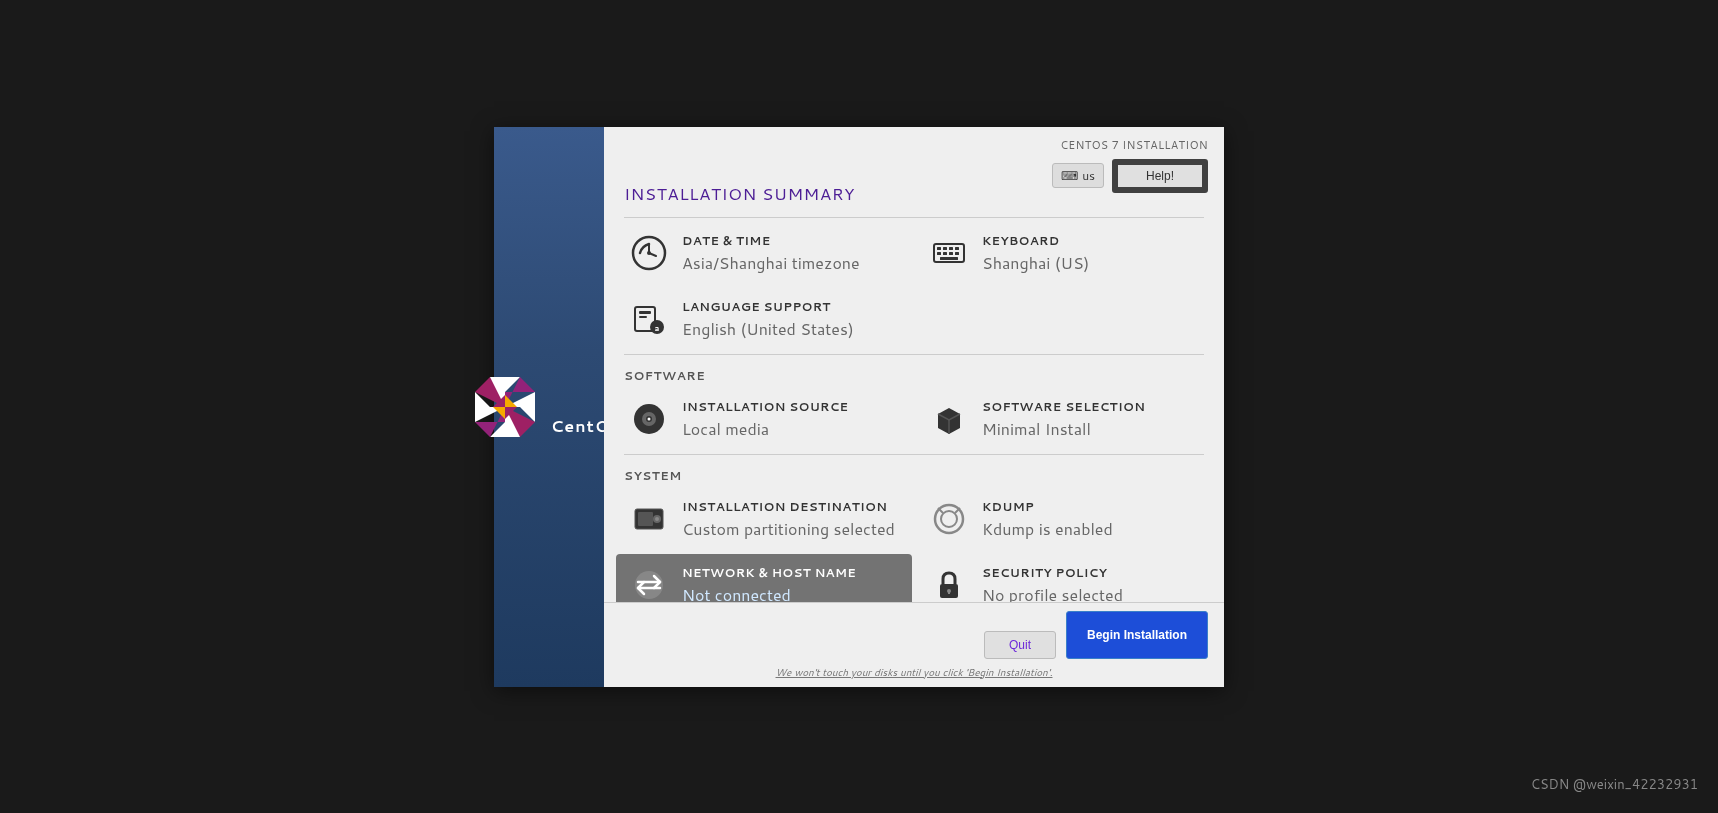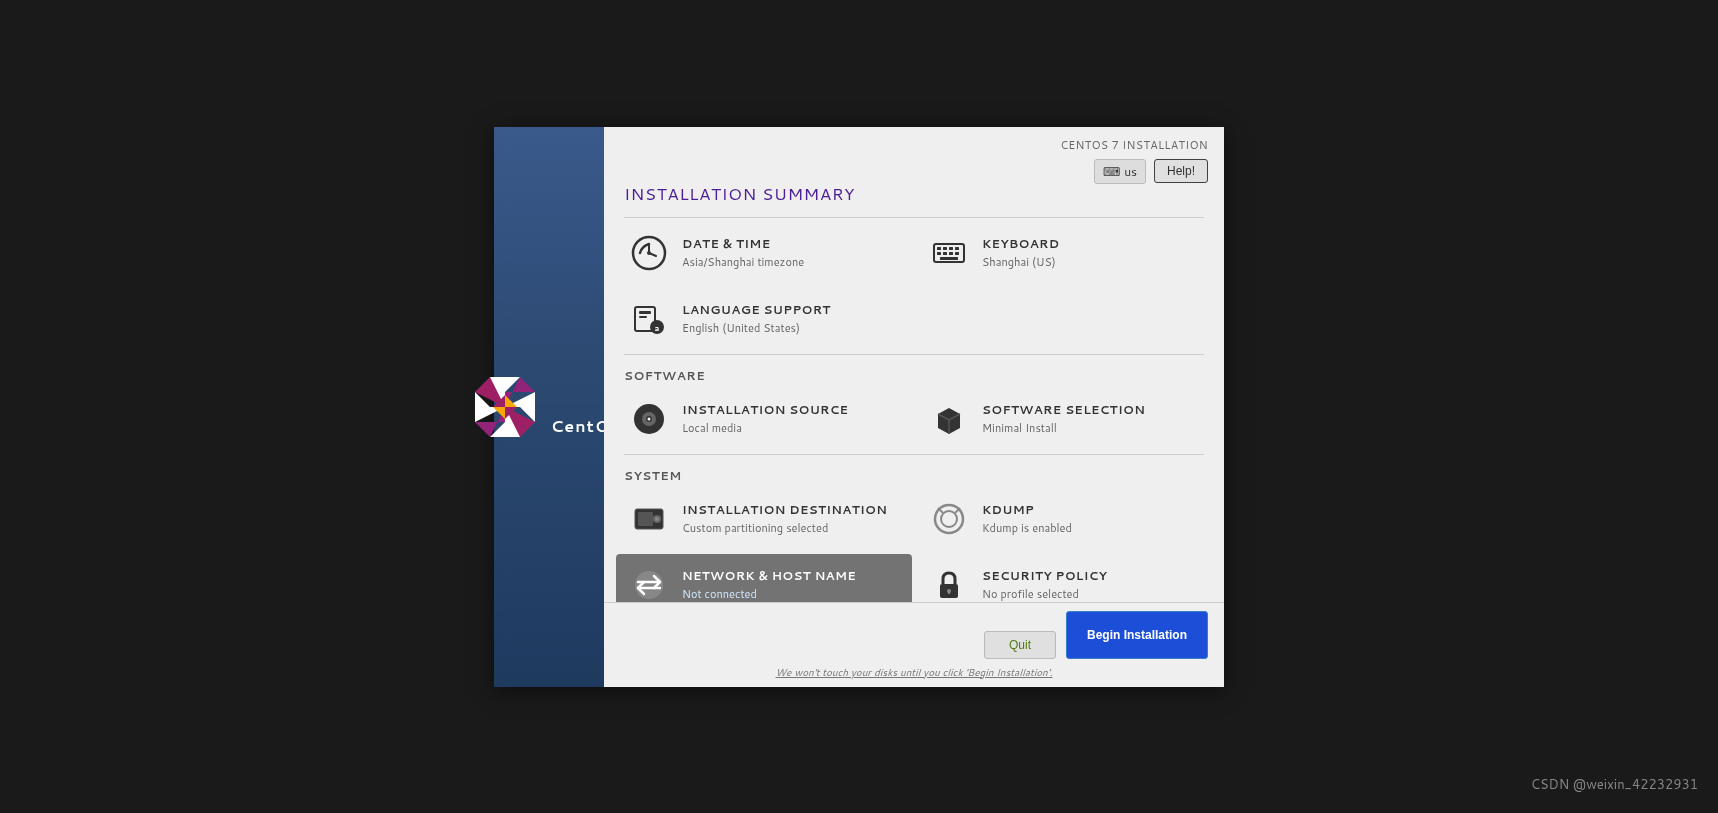--- a/index.html
+++ b/index.html
@@ -68,23 +68,23 @@
       font-size: 12px;
       color: #333;
     }
     .centos-install-label {
       font-size: 11px;
       color: #666;
       letter-spacing: 0.3px;
     }
     .help-button {
       background: #e0e0e0;
-      border: 1px solid #404040;
+      border: 6px solid #404040;
       border-radius: 3px;
-      padding: 4px 12px;
+      padding: 4px 28px;
       font-size: 12px;
       cursor: pointer;
       color: #333;
     }
     .scrollable-area {
       flex: 1;
       overflow-y: auto;
       padding: 0 0 10px 0;
     }
     .section-label {
@@ -127,21 +127,21 @@
       height: 38px;
     }
     .item-text { display: flex; flex-direction: column; }
     .item-title {
       font-size: 12px;
       font-weight: bold;
       color: #333;
       letter-spacing: 0.3px;
     }
     .item-subtitle {
-      font-size: 11px;
+      font-size: 16px;
       color: #666;
       margin-top: 2px;
     }
     .divider {
       height: 1px;
       background: #ccc;
       margin: 4px 20px;
     }
     .footer {
       border-top: 1px solid #ccc;
@@ -155,21 +155,21 @@
       justify-content: flex-end;
       gap: 10px;
     }
     .quit-button {
       background: #e0e0e0;
       border: 1px solid #bbb;
       border-radius: 3px;
       padding: 6px 24px;
       font-size: 12px;
       cursor: pointer;
-      color: #4d7c0f;
+      color: #6d28d9;
       margin-top: 20px;
     }
     .begin-button {
       background: #1d4ed8;
       border: 1px solid #3a80c9;
       border-radius: 3px;
       padding: 6px 20px;
       font-size: 12px;
       cursor: pointer;
       color: #fff;

